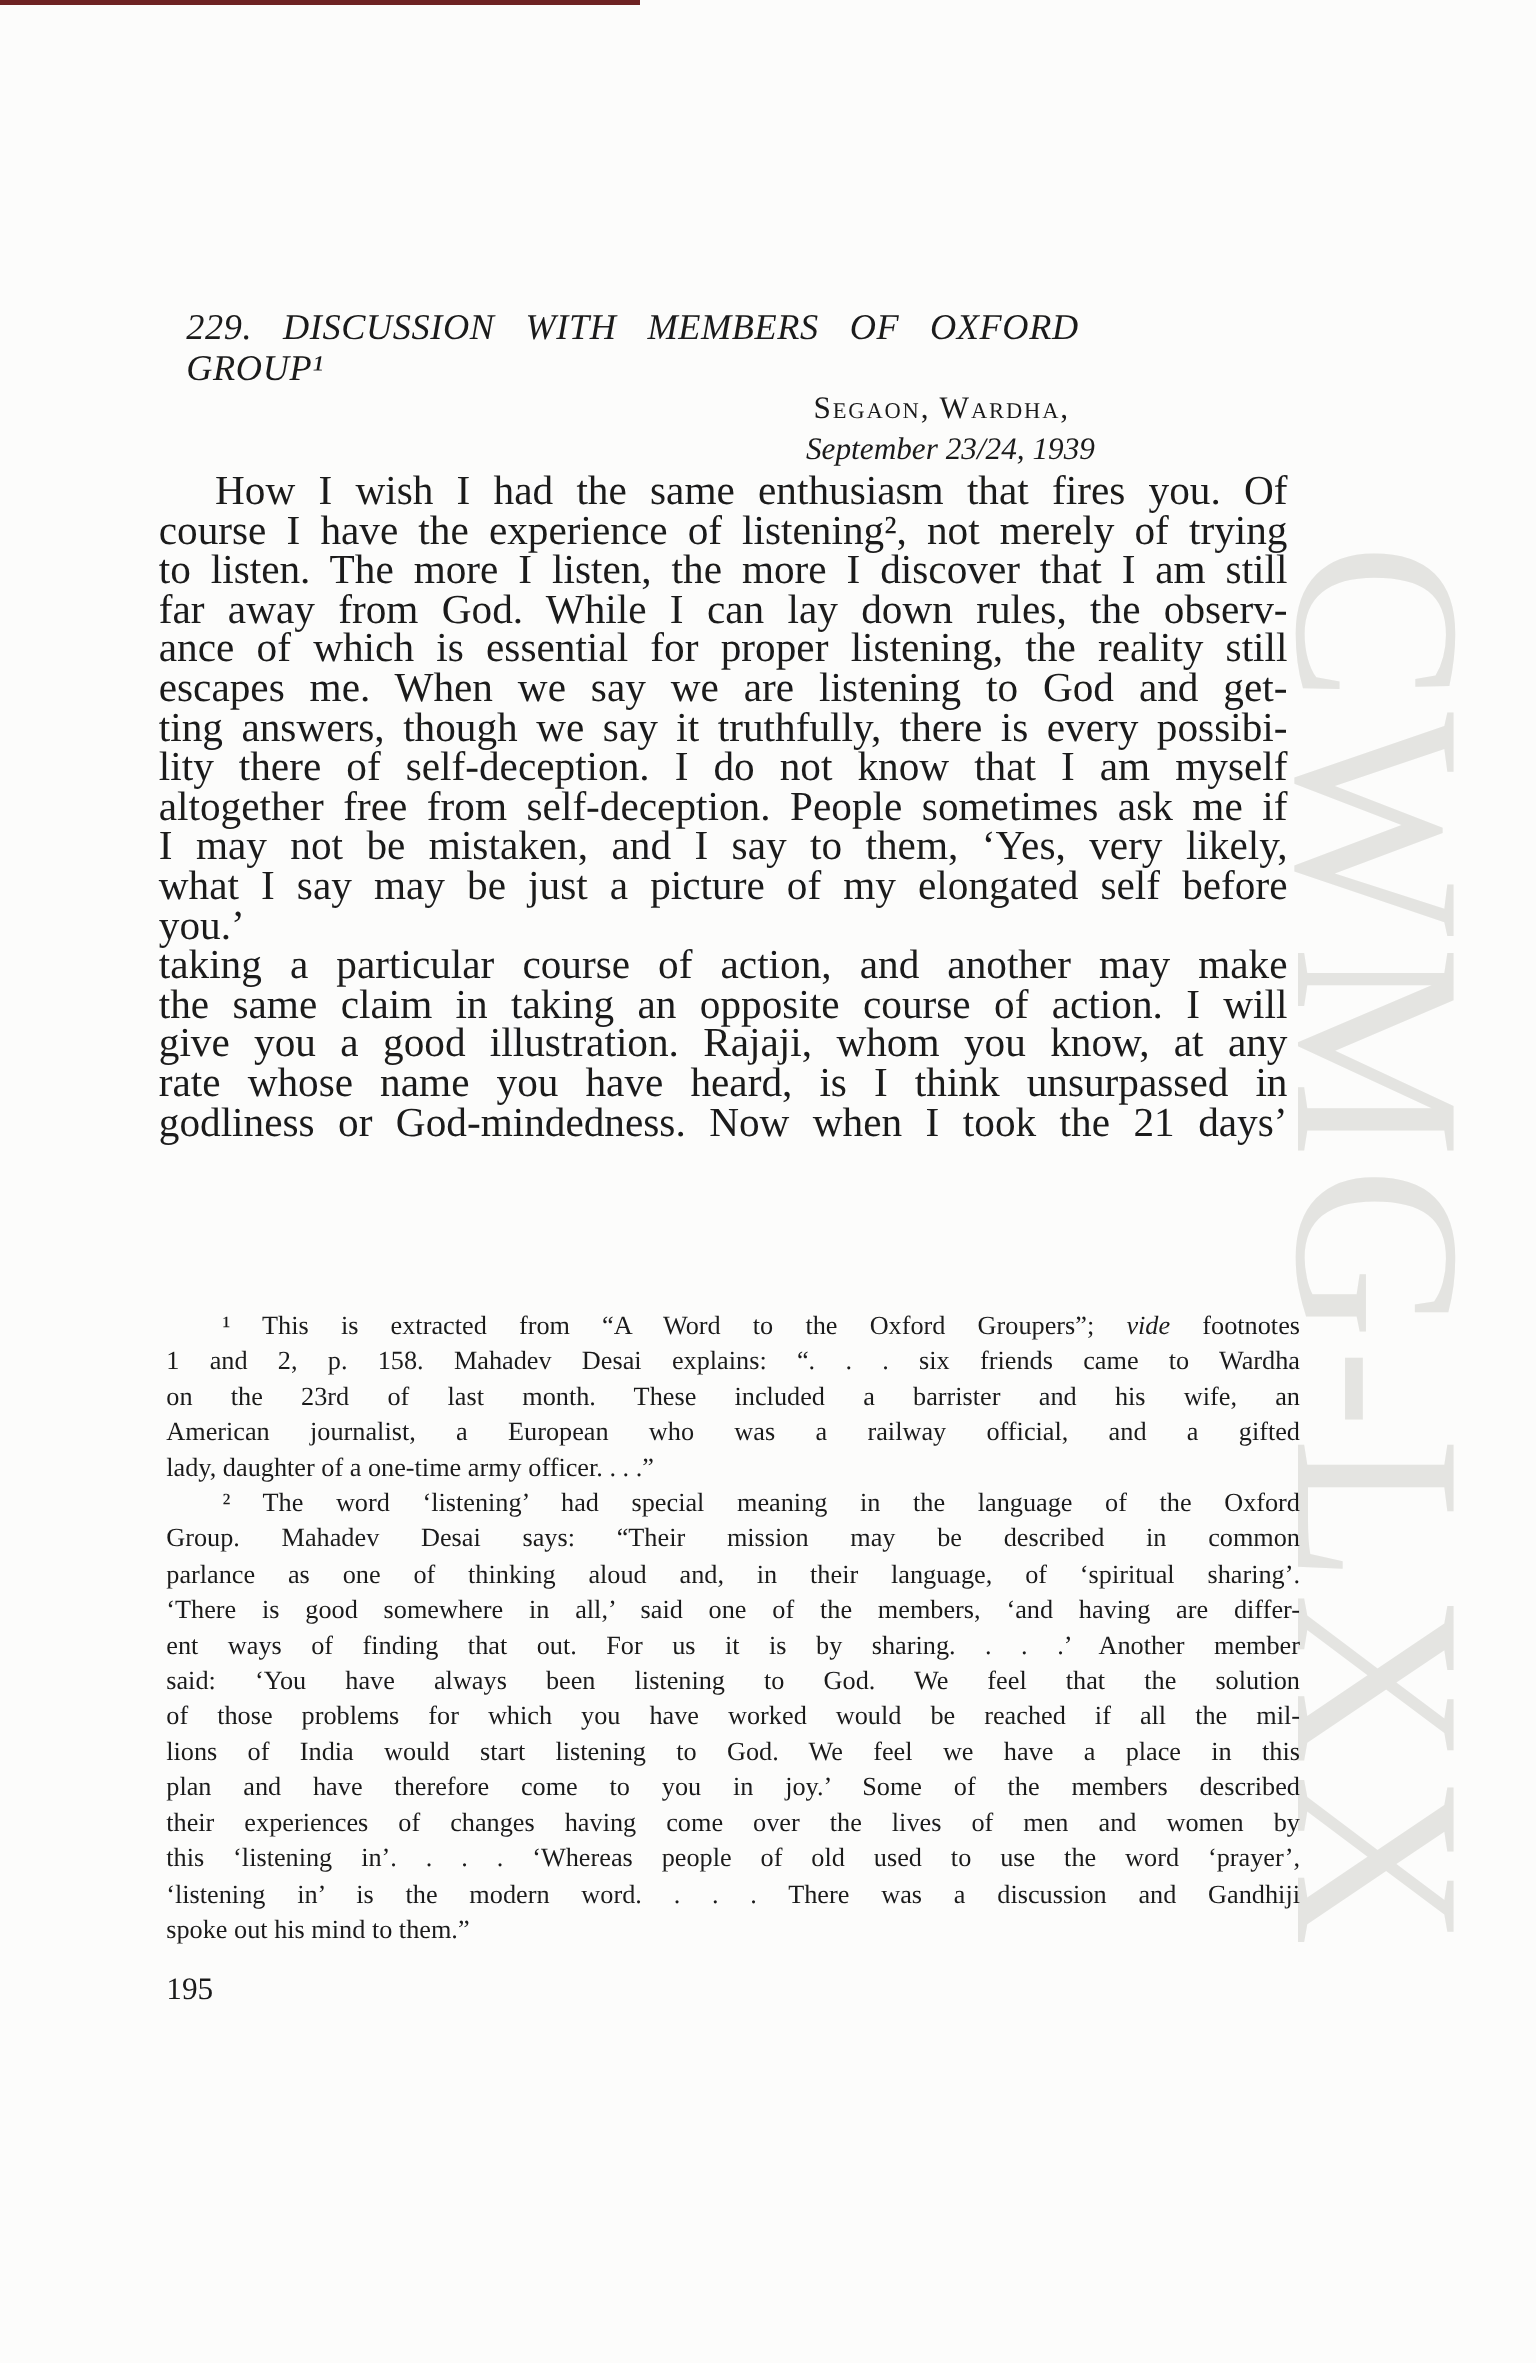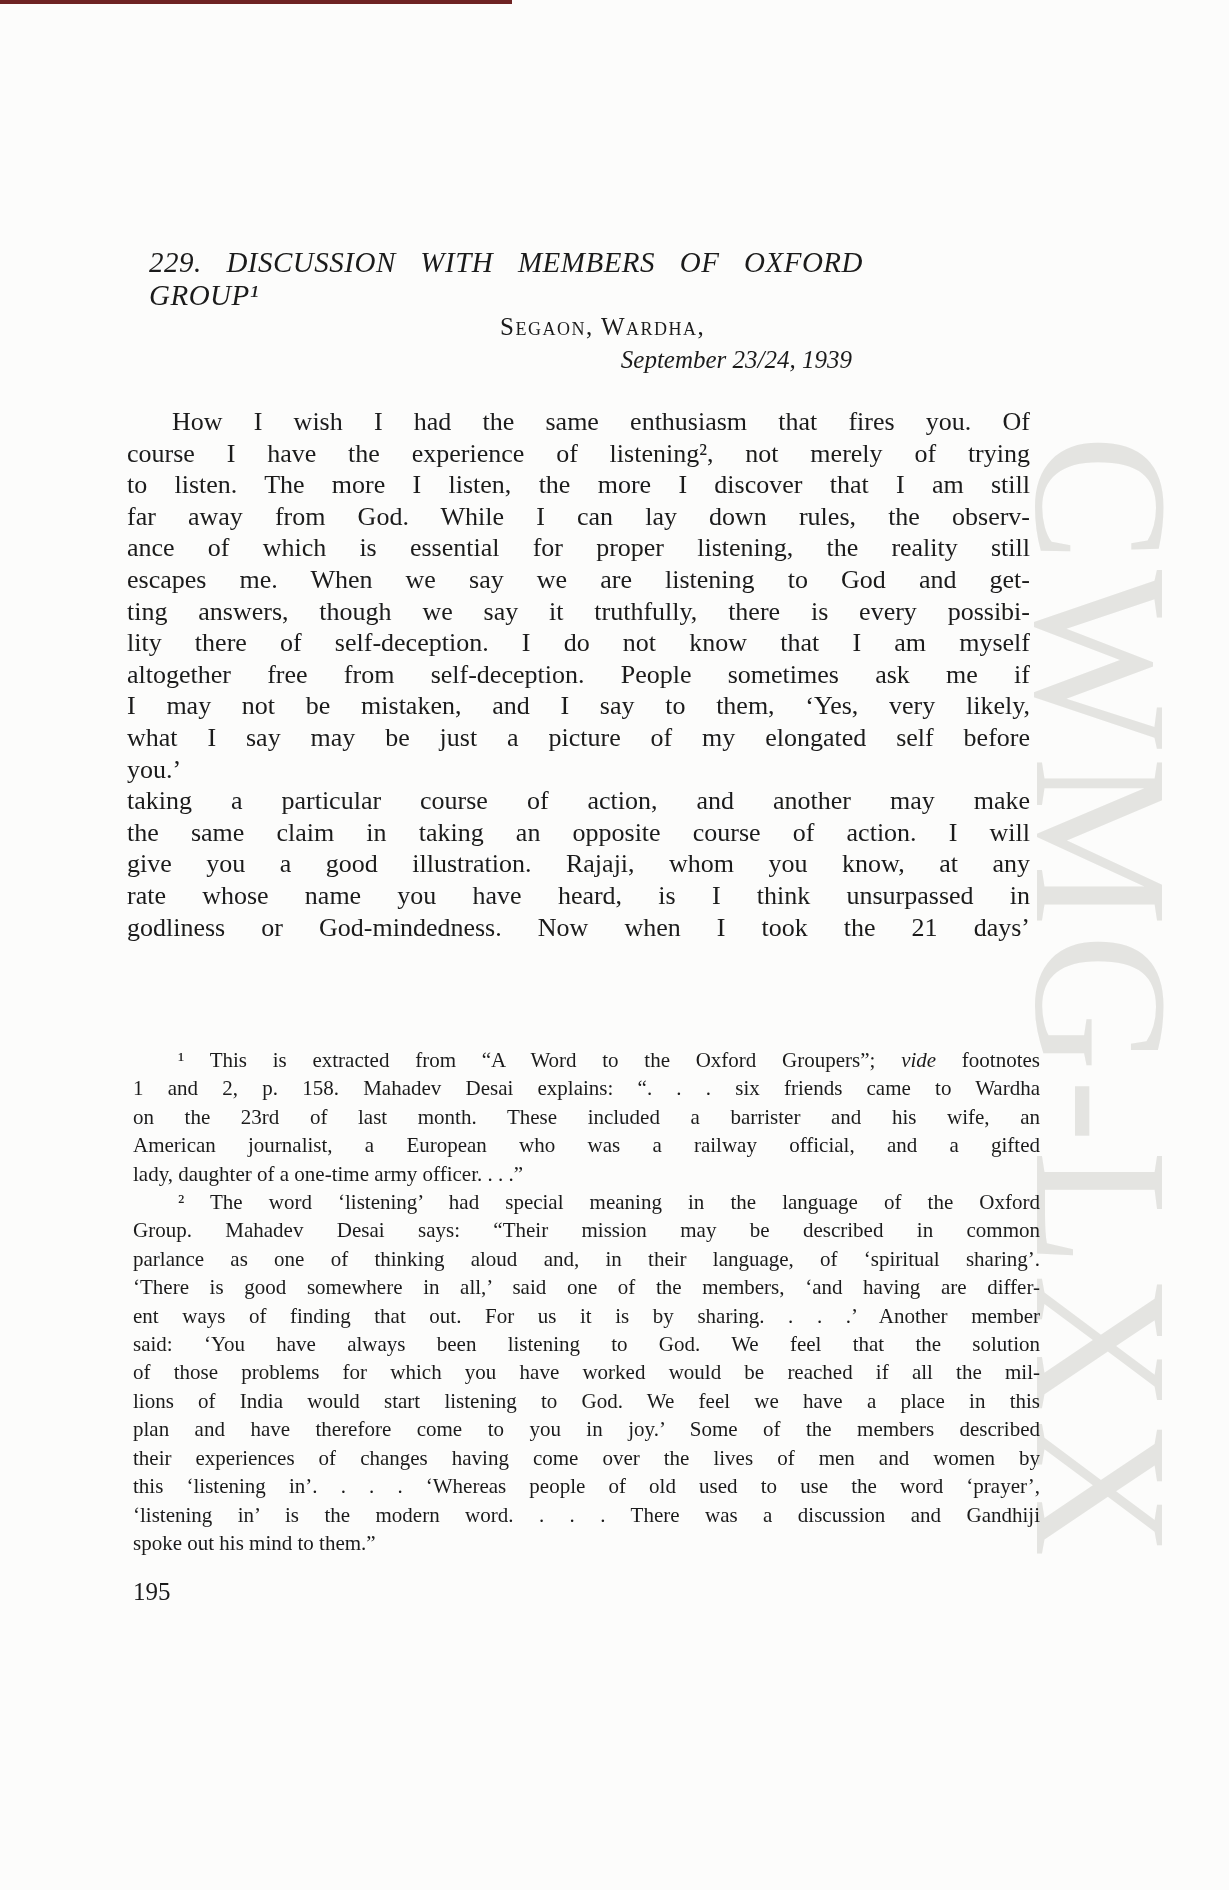--- a/index.html
+++ b/index.html
@@ -24,30 +24,30 @@
     user-select:none;
   }
   .article-title{
     position:absolute;left:149px;top:246px;width:714px;
     font-style:italic;font-size:29px;letter-spacing:0.5px;
     text-align:justify;text-align-last:justify;
     white-space:normal;
   }
   .place-line{
     position:absolute;left:500px;top:313px;width:356px;
-    text-align:left;font-size:25px;letter-spacing:1.5px;
+    text-align:right;font-size:25px;letter-spacing:1.5px;
     font-variant:small-caps;
   }
   .date-line{
-    position:absolute;left:504px;top:346px;width:348px;
+    position:absolute;left:528px;top:346px;width:348px;
     text-align:right;font-style:italic;font-size:25px;
   }
   .body-block{
-    position:absolute;left:127px;top:406px;width:903px;
-    font-size:26px;line-height:31.6px;font-family:Liberation Serif, serif;
+    position:absolute;left:127px;top:378px;width:903px;
+    font-size:33px;line-height:31.6px;font-family:Liberation Serif, serif;
   }
   .footnote-block{
     position:absolute;left:133px;top:1046px;width:907px;
     font-size:21px;line-height:28.4px;
   }
   .line{
     text-align:justify;
     text-align-last:justify;
   }
   .line.indent{padding-left:45px;}

